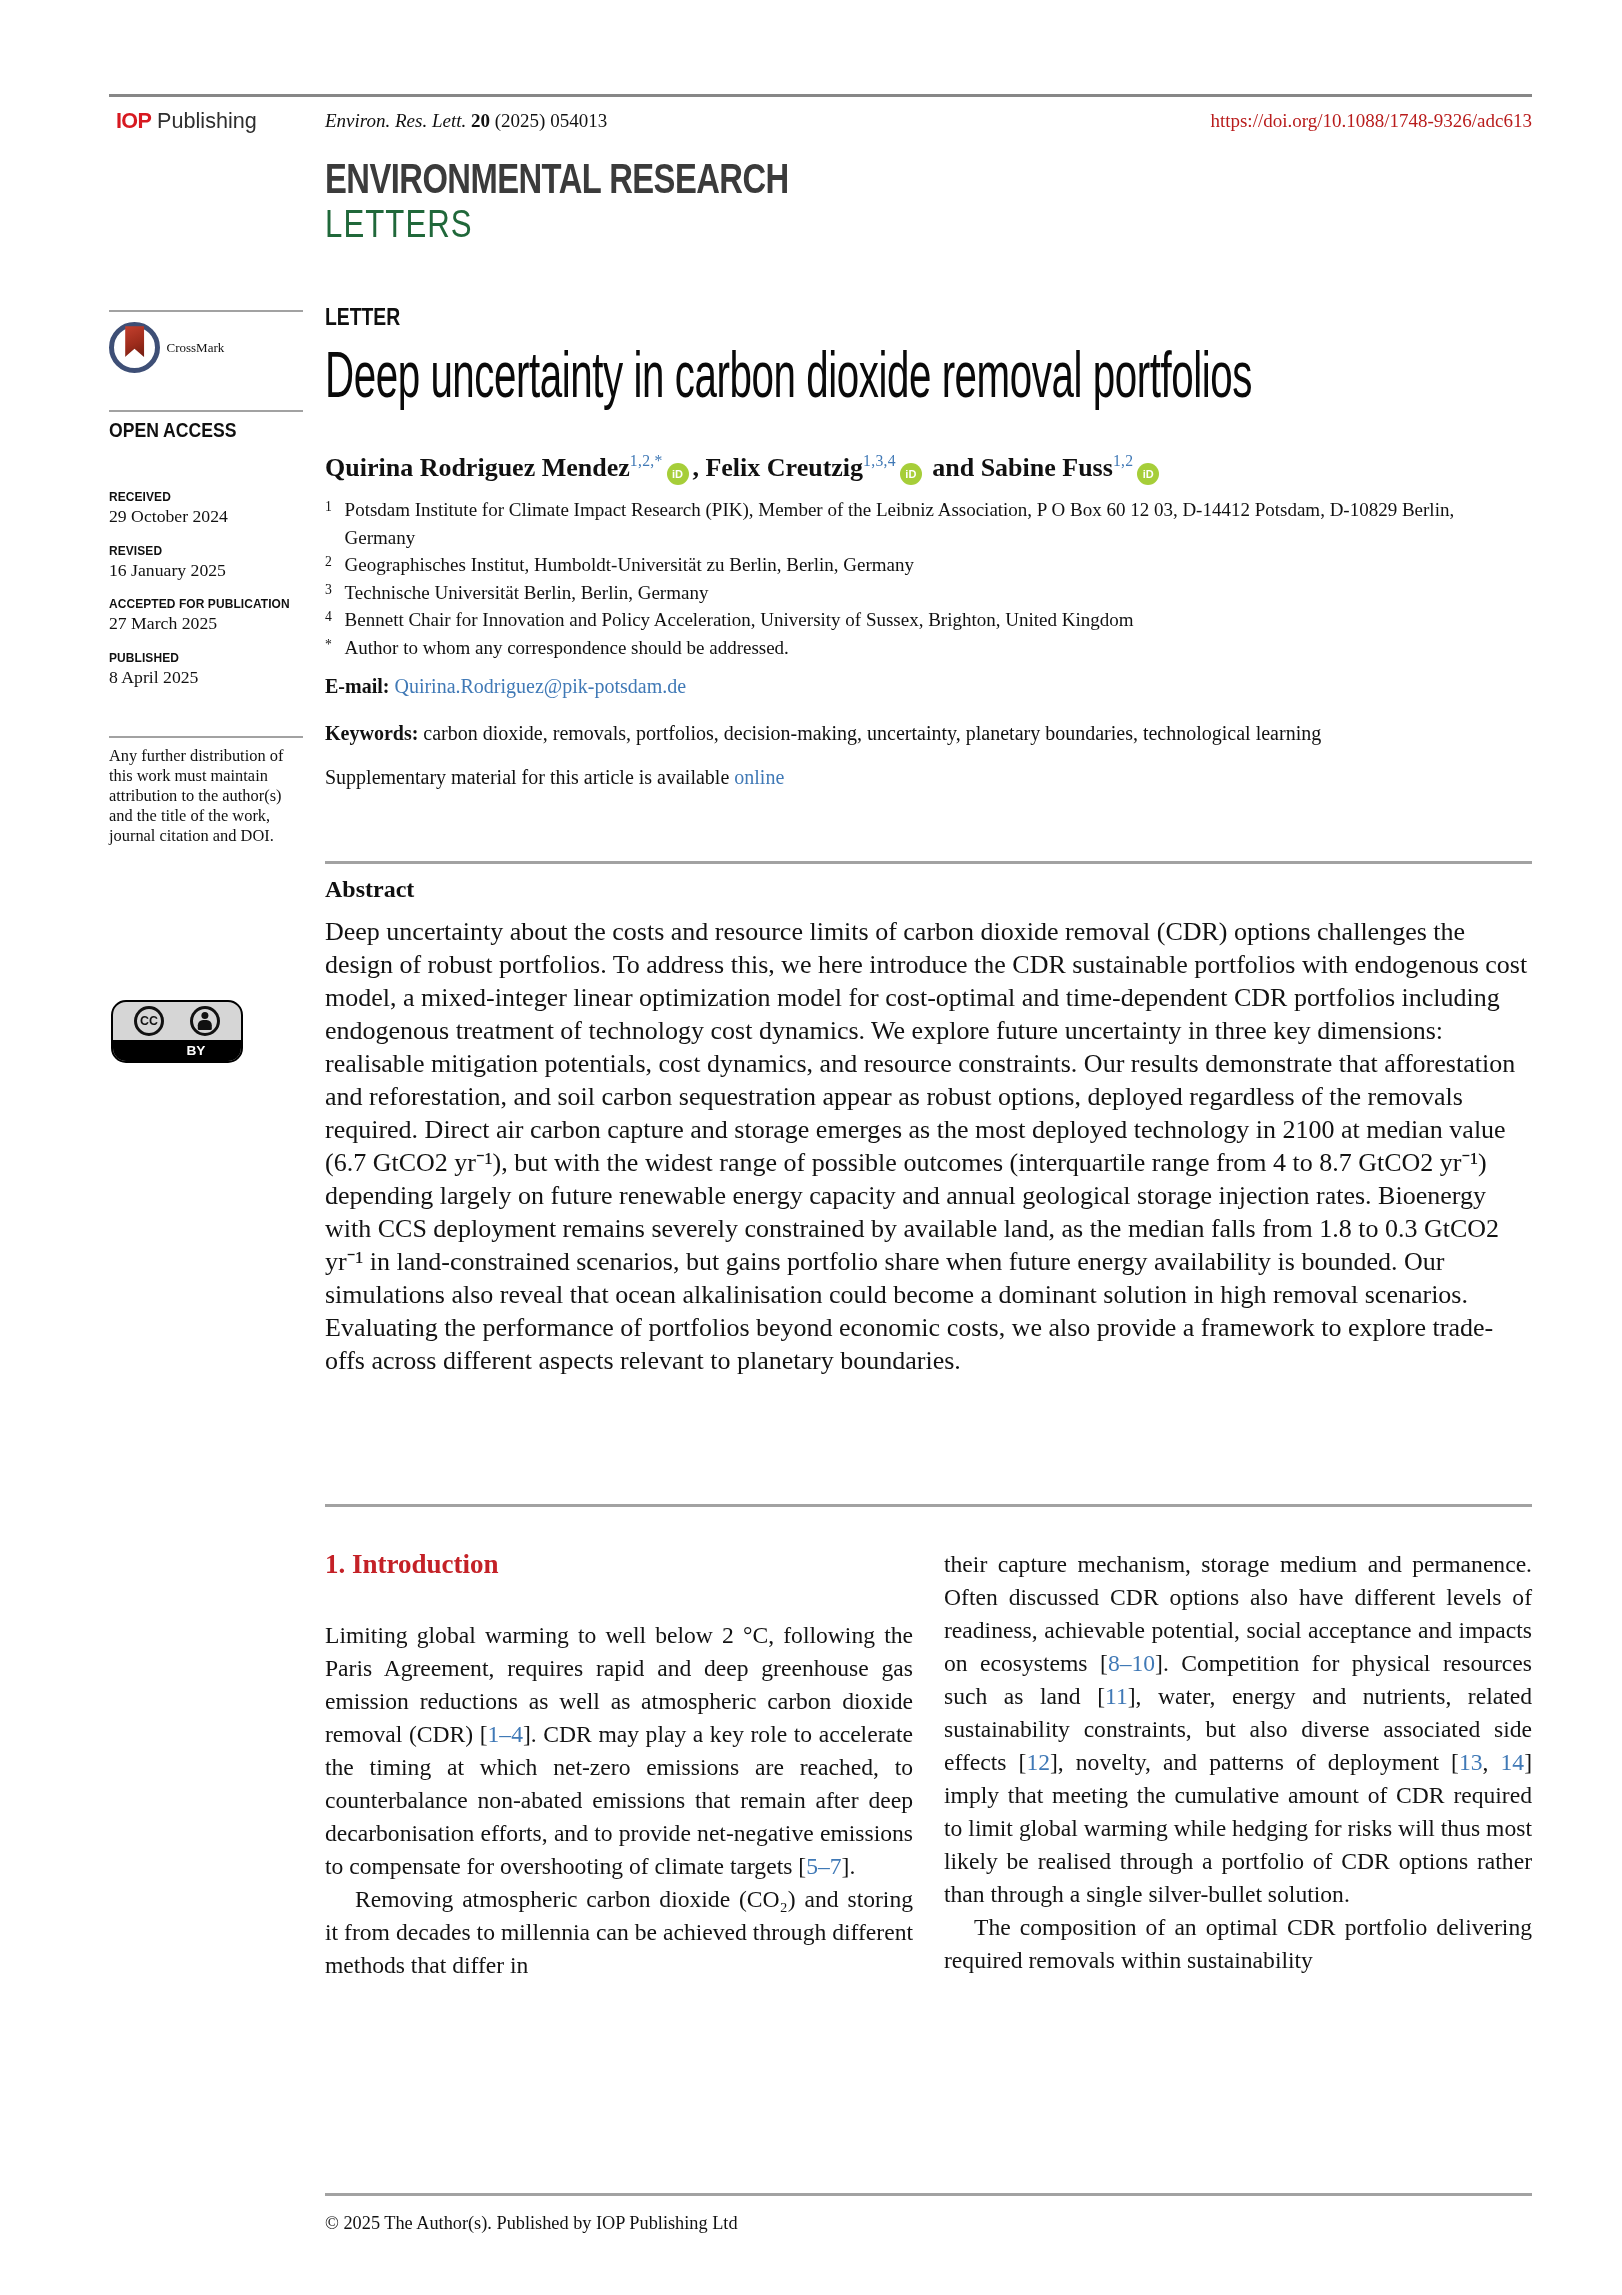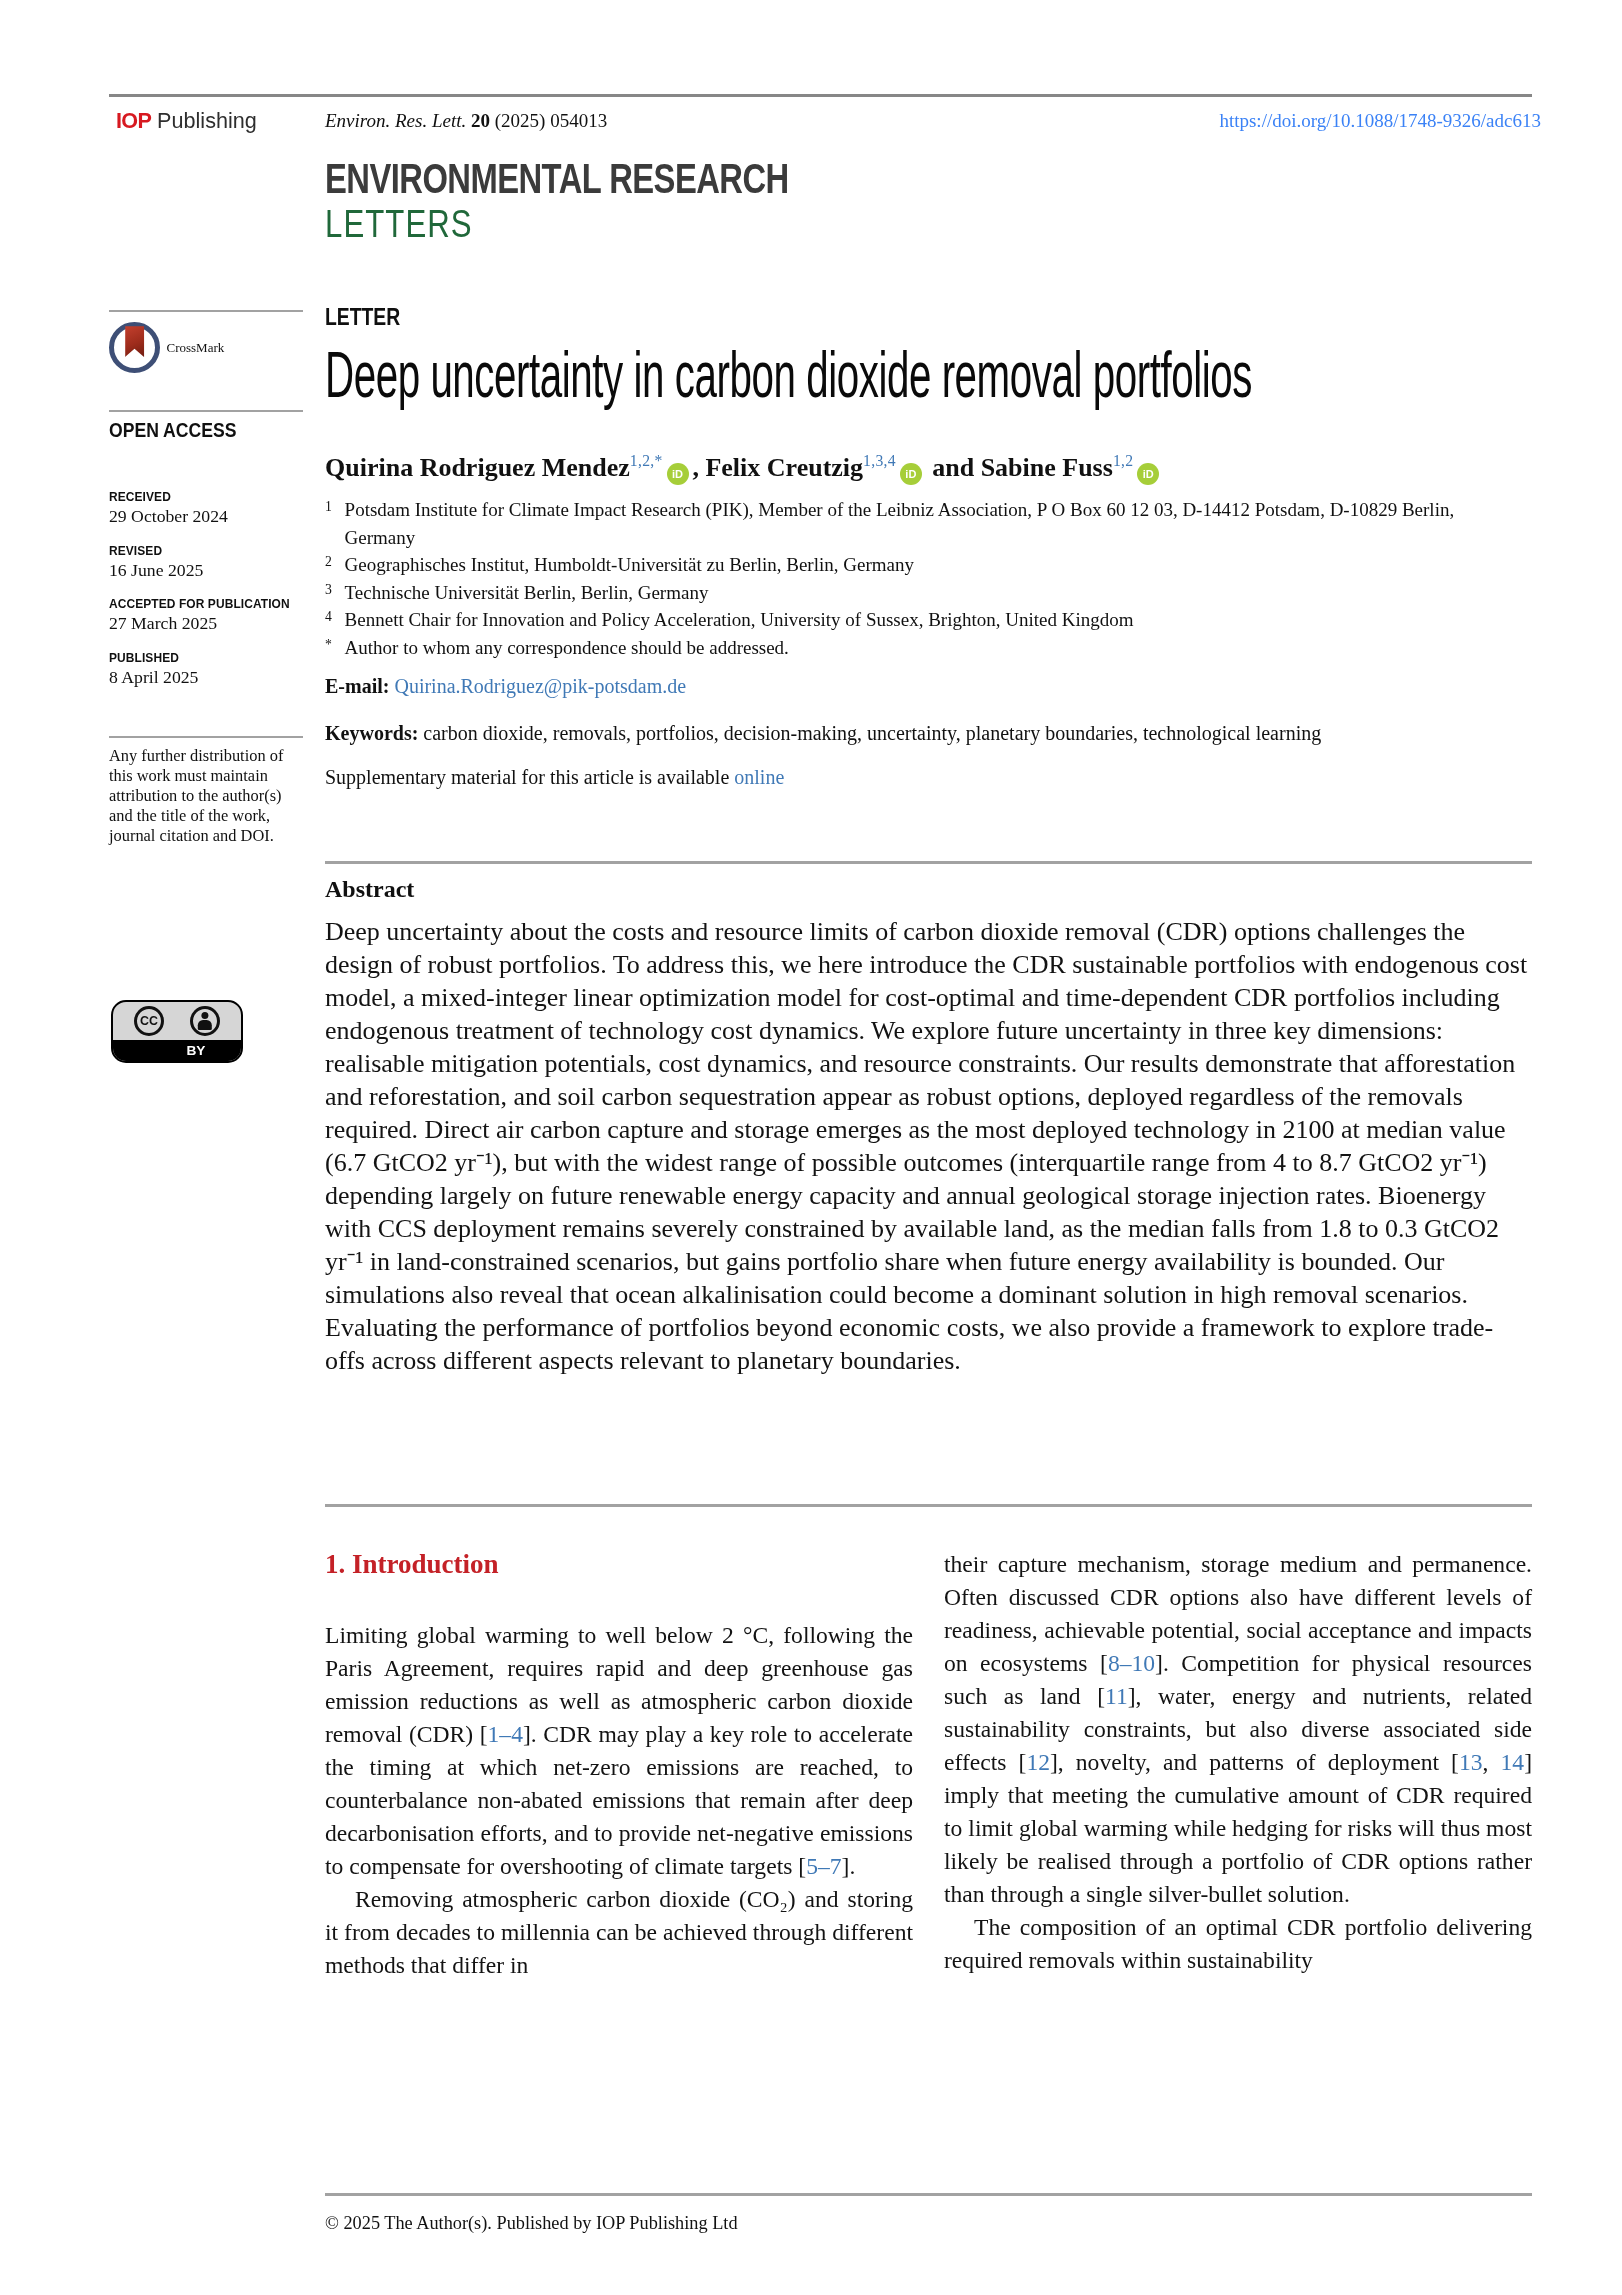--- a/index.html
+++ b/index.html
@@ -13,21 +13,21 @@
   .side-rule{width:194px;height:2px;background:#a2a2a2;}
   .main-rule{left:325px;width:1207px;height:2.6px;background:#a2a2a2;}
 
   
   .publisher{position:absolute;left:116px;top:108px;font-family:"Liberation Sans",sans-serif;
              font-size:21.6px;color:#2e2e2e;white-space:nowrap;}
   .publisher .iop{color:#d71920;font-weight:bold;letter-spacing:-0.7px;}
   .citation{position:absolute;left:325px;top:110px;font-size:19px;color:#111;white-space:nowrap;}
   .seg-it{font-style:italic;font-family:Liberation Serif, serif;}
   .seg-b{font-weight:bold;}
-  .doi-link{position:absolute;right:81px;top:110px;font-size:19px;color:#3b82f6;white-space:nowrap;text-align:center;}
+  .doi-link{position:absolute;right:90px;top:110px;font-size:19px;color:#b91c1c;white-space:nowrap;text-align:center;}
 
   
   .brand{position:absolute;left:325px;top:156px;}
   .brand .l1{font-family:"Liberation Sans",sans-serif;font-weight:bold;font-size:42px;
              color:#3b3b3b;letter-spacing:-0.7px;display:inline-block;
              transform:scaleX(0.78);transform-origin:0 0;white-space:nowrap;}
   .brand .l2{font-family:"Liberation Sans",sans-serif;font-weight:400;font-size:39px;
              color:#20683a;letter-spacing:1.3px;display:inline-block;
              transform:scaleX(0.80);transform-origin:0 0;white-space:nowrap;margin-top:1.3px;}
   .brand div{line-height:1.08;}
@@ -136,21 +136,21 @@
   <div class="rule side-rule" style="left:109px;top:410px;"></div>
   <div class="sidebar-el open-access">OPEN ACCESS</div>
 
   <div class="sidebar-el history">
     <div>
       <div class="hist-label">RECEIVED</div>
       <div class="hist-date">29 October 2024</div>
     </div>
     <div>
       <div class="hist-label">REVISED</div>
-      <div class="hist-date">16 June 2025</div>
+      <div class="hist-date">16 January 2025</div>
     </div>
     <div>
       <div class="hist-label">ACCEPTED FOR PUBLICATION</div>
       <div class="hist-date">27 March 2025</div>
     </div>
     <div>
       <div class="hist-label">PUBLISHED</div>
       <div class="hist-date">8 April 2025</div>
     </div>
   </div>

